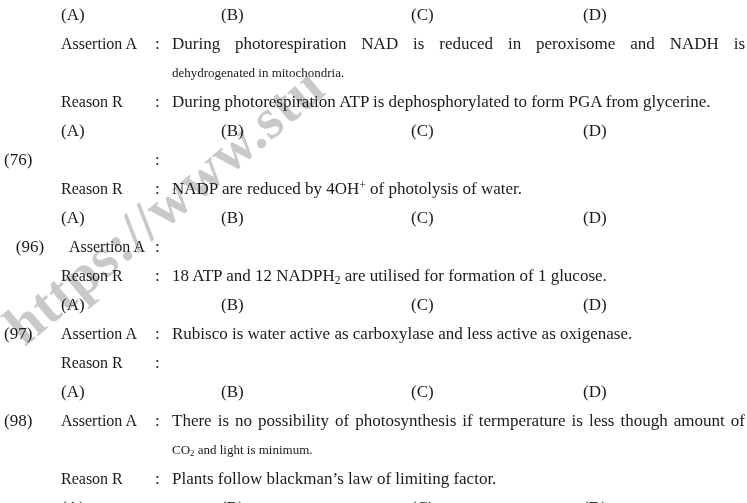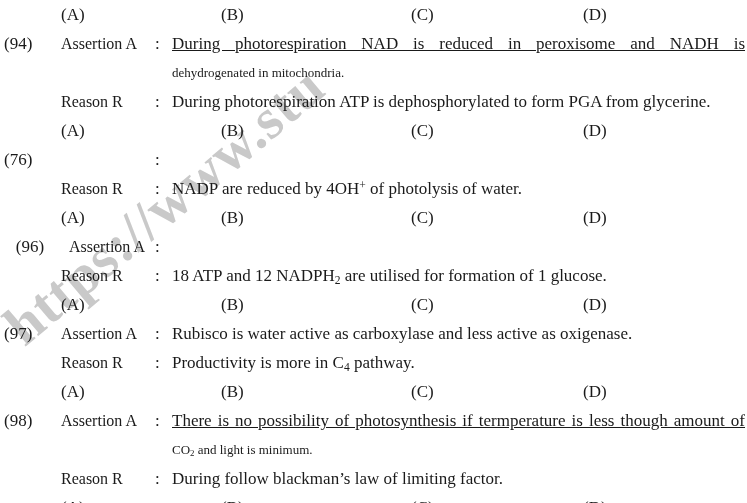--- a/index.html
+++ b/index.html
@@ -95,21 +95,20 @@
     position: absolute;
     left: 172px;
     top: 0;
     width: 573px;
     font-size: 17px;
     line-height: 29px;
   }
   .body-text.justify {
     text-align: justify;
     text-align-last: justify;
-    text-decoration: underline;
   }
   .cont-text {
     position: absolute;
     left: 172px;
     top: 0;
     width: 573px;
     font-size: 13px;
     line-height: 29px;
   }
 
@@ -134,21 +133,20 @@
 <div id="page">
 
   <div class="row options" style="top:0px;">
     <span class="opt opt-a">(A)</span>
     <span class="opt opt-b">(B)</span>
     <span class="opt opt-c">(C)</span>
     <span class="opt opt-d">(D)</span>
   </div>
 
   <div class="row" style="top:29px;">
-    <span class="qnum">(94)</span>
     <span class="label">Assertion A</span>
     <span class="colon">:</span>
     <span class="body-text justify">During photorespiration NAD is reduced in peroxisome and NADH is</span>
   </div>
   <div class="row" style="top:58px;">
     <span class="cont-text">dehydrogenated in mitochondria.</span>
   </div>
   <div class="row" style="top:87px;">
     <span class="label">Reason  R</span>
     <span class="colon">:</span>
@@ -196,42 +194,41 @@
 
   <div class="row" style="top:319px;">
     <span class="qnum">(97)</span>
     <span class="label">Assertion A</span>
     <span class="colon">:</span>
     <span class="body-text">Rubisco is water active as carboxylase and less active as oxigenase.</span>
   </div>
   <div class="row" style="top:348px;">
     <span class="label">Reason  R</span>
     <span class="colon">:</span>
-    <span class="body-text">Productivity is more in C<sub>4</sub> pathway.</span>
   </div>
   <div class="row options" style="top:377px;">
     <span class="opt opt-a">(A)</span>
     <span class="opt opt-b">(B)</span>
     <span class="opt opt-c">(C)</span>
     <span class="opt opt-d">(D)</span>
   </div>
 
   <div class="row" style="top:406px;">
     <span class="qnum">(98)</span>
     <span class="label">Assertion A</span>
     <span class="colon">:</span>
     <span class="body-text justify">There is no possibility of photosynthesis if termperature is less though amount of</span>
   </div>
   <div class="row" style="top:435px;">
     <span class="cont-text">CO<sub>2</sub> and light is minimum.</span>
   </div>
   <div class="row" style="top:464px;">
     <span class="label">Reason  R</span>
     <span class="colon">:</span>
-    <span class="body-text">During follow blackman’s law of limiting factor.</span>
+    <span class="body-text">Plants follow blackman’s law of limiting factor.</span>
   </div>
   <div class="row options" style="top:493px;">
     <span class="opt opt-a">(A)</span>
     <span class="opt opt-b">(B)</span>
     <span class="opt opt-c">(C)</span>
     <span class="opt opt-d">(D)</span>
   </div>
 
 </div>
 

